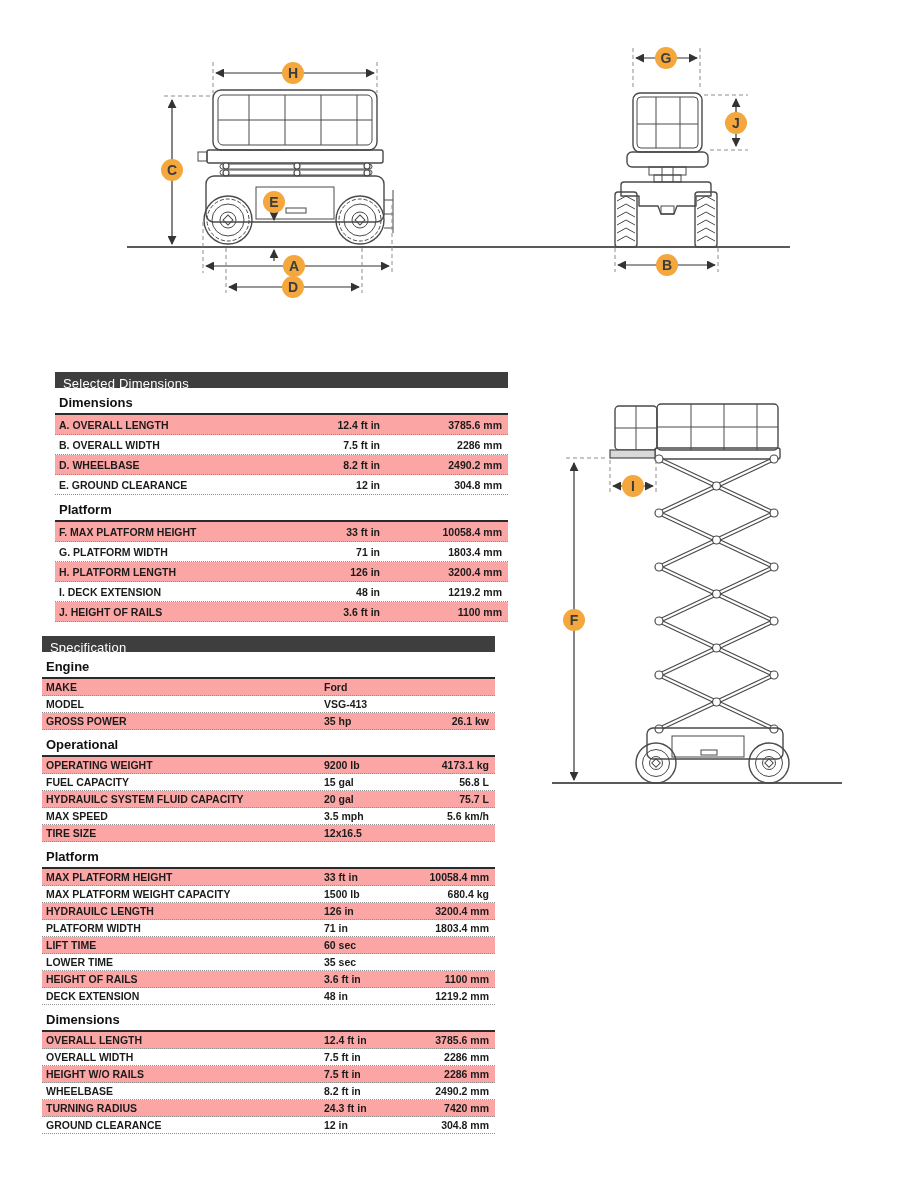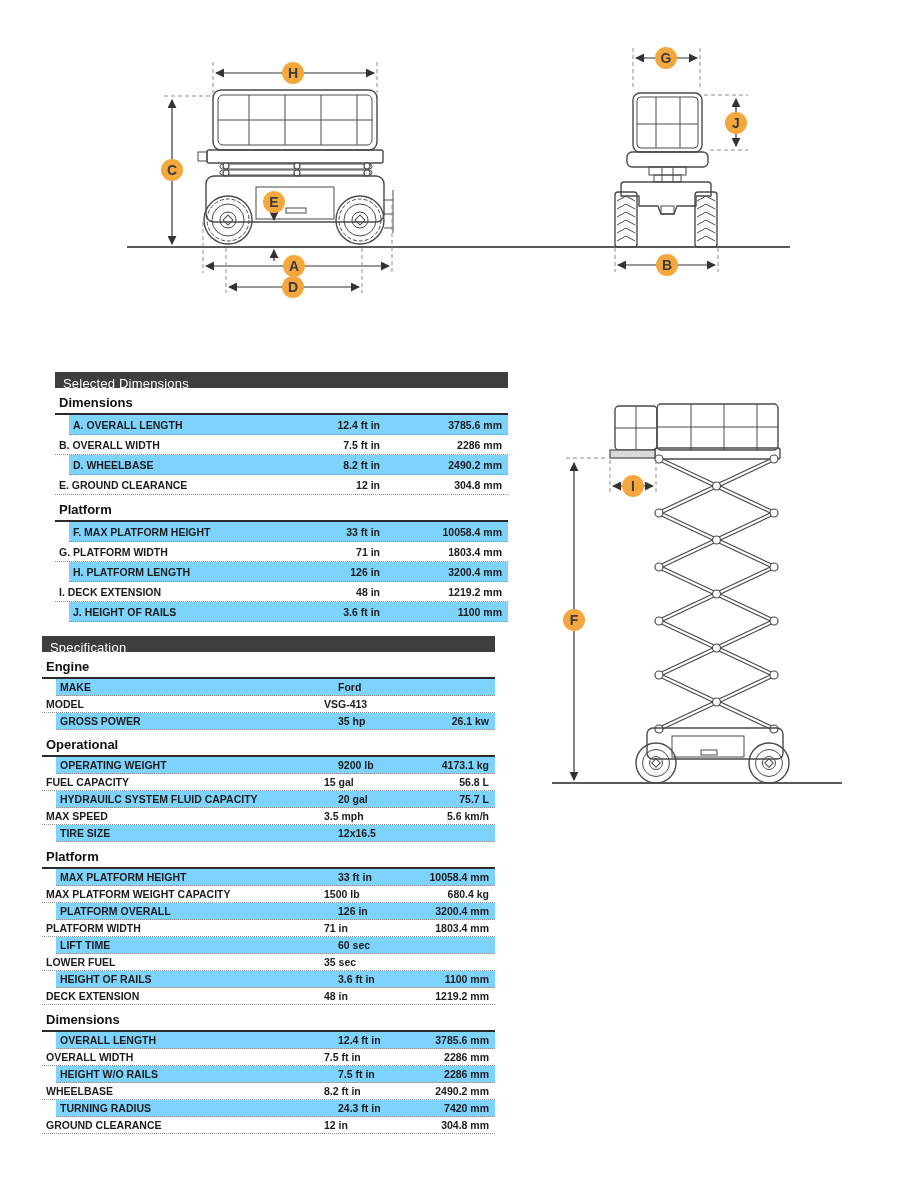--- a/index.html
+++ b/index.html
@@ -9,21 +9,21 @@
 
   .spec-table{position:absolute;width:453px;z-index:1;}
   #selected-dimensions-table{left:55px;top:372px;}
   #specification-table{left:42px;top:636px;}
 
   .bar{background:#3e3e3e;color:#fff;font-size:13px;line-height:24px;height:16px;padding-left:8px;letter-spacing:.2px;}
 
   .section-heading{font-size:13px;font-weight:bold;color:#101010;padding:7px 4px 3px 4px;}
   .rows{border-top:2px solid #2a2a2a;}
   .row{display:flex;align-items:center;box-sizing:border-box;border-bottom:1px dotted #8f8f8f;font-size:10.5px;font-weight:bold;color:#1b1b1b;}
-  .row.shaded{background:#7dd3fc;margin-left:14px;}
+  .row.shaded{background:#fca5a5;}
   .row .label{flex:1;padding-left:4px;white-space:nowrap;}
   .row .imperial,.row .metric{white-space:nowrap;}
 
   .t-dims .row{height:20px;}
   .t-dims .imperial{width:110px;text-align:right;}
   .t-dims .metric{width:122px;text-align:right;padding-right:6px;}
 
   .t-spec .row{height:17px;}
   .t-spec .label{flex:none;width:278px;}
   .t-spec .imperial{flex:1;text-align:left;}
@@ -369,36 +369,36 @@
           <span class="label">MAX PLATFORM HEIGHT</span>
           <span class="imperial">33 ft in</span>
           <span class="metric">10058.4 mm</span>
         </div>
         <div class="row">
           <span class="label">MAX PLATFORM WEIGHT CAPACITY</span>
           <span class="imperial">1500 lb</span>
           <span class="metric">680.4 kg</span>
         </div>
         <div class="row shaded">
-          <span class="label">PLATFORM OVERALL</span>
+          <span class="label">HYDRAUILC LENGTH</span>
           <span class="imperial">126 in</span>
           <span class="metric">3200.4 mm</span>
         </div>
         <div class="row">
           <span class="label">PLATFORM WIDTH</span>
           <span class="imperial">71 in</span>
           <span class="metric">1803.4 mm</span>
         </div>
         <div class="row shaded">
           <span class="label">LIFT TIME</span>
           <span class="imperial">60 sec</span>
           <span class="metric"></span>
         </div>
         <div class="row">
-          <span class="label">LOWER FUEL</span>
+          <span class="label">LOWER TIME</span>
           <span class="imperial">35 sec</span>
           <span class="metric"></span>
         </div>
         <div class="row shaded">
           <span class="label">HEIGHT OF RAILS</span>
           <span class="imperial">3.6 ft in</span>
           <span class="metric">1100 mm</span>
         </div>
         <div class="row">
           <span class="label">DECK EXTENSION</span>

